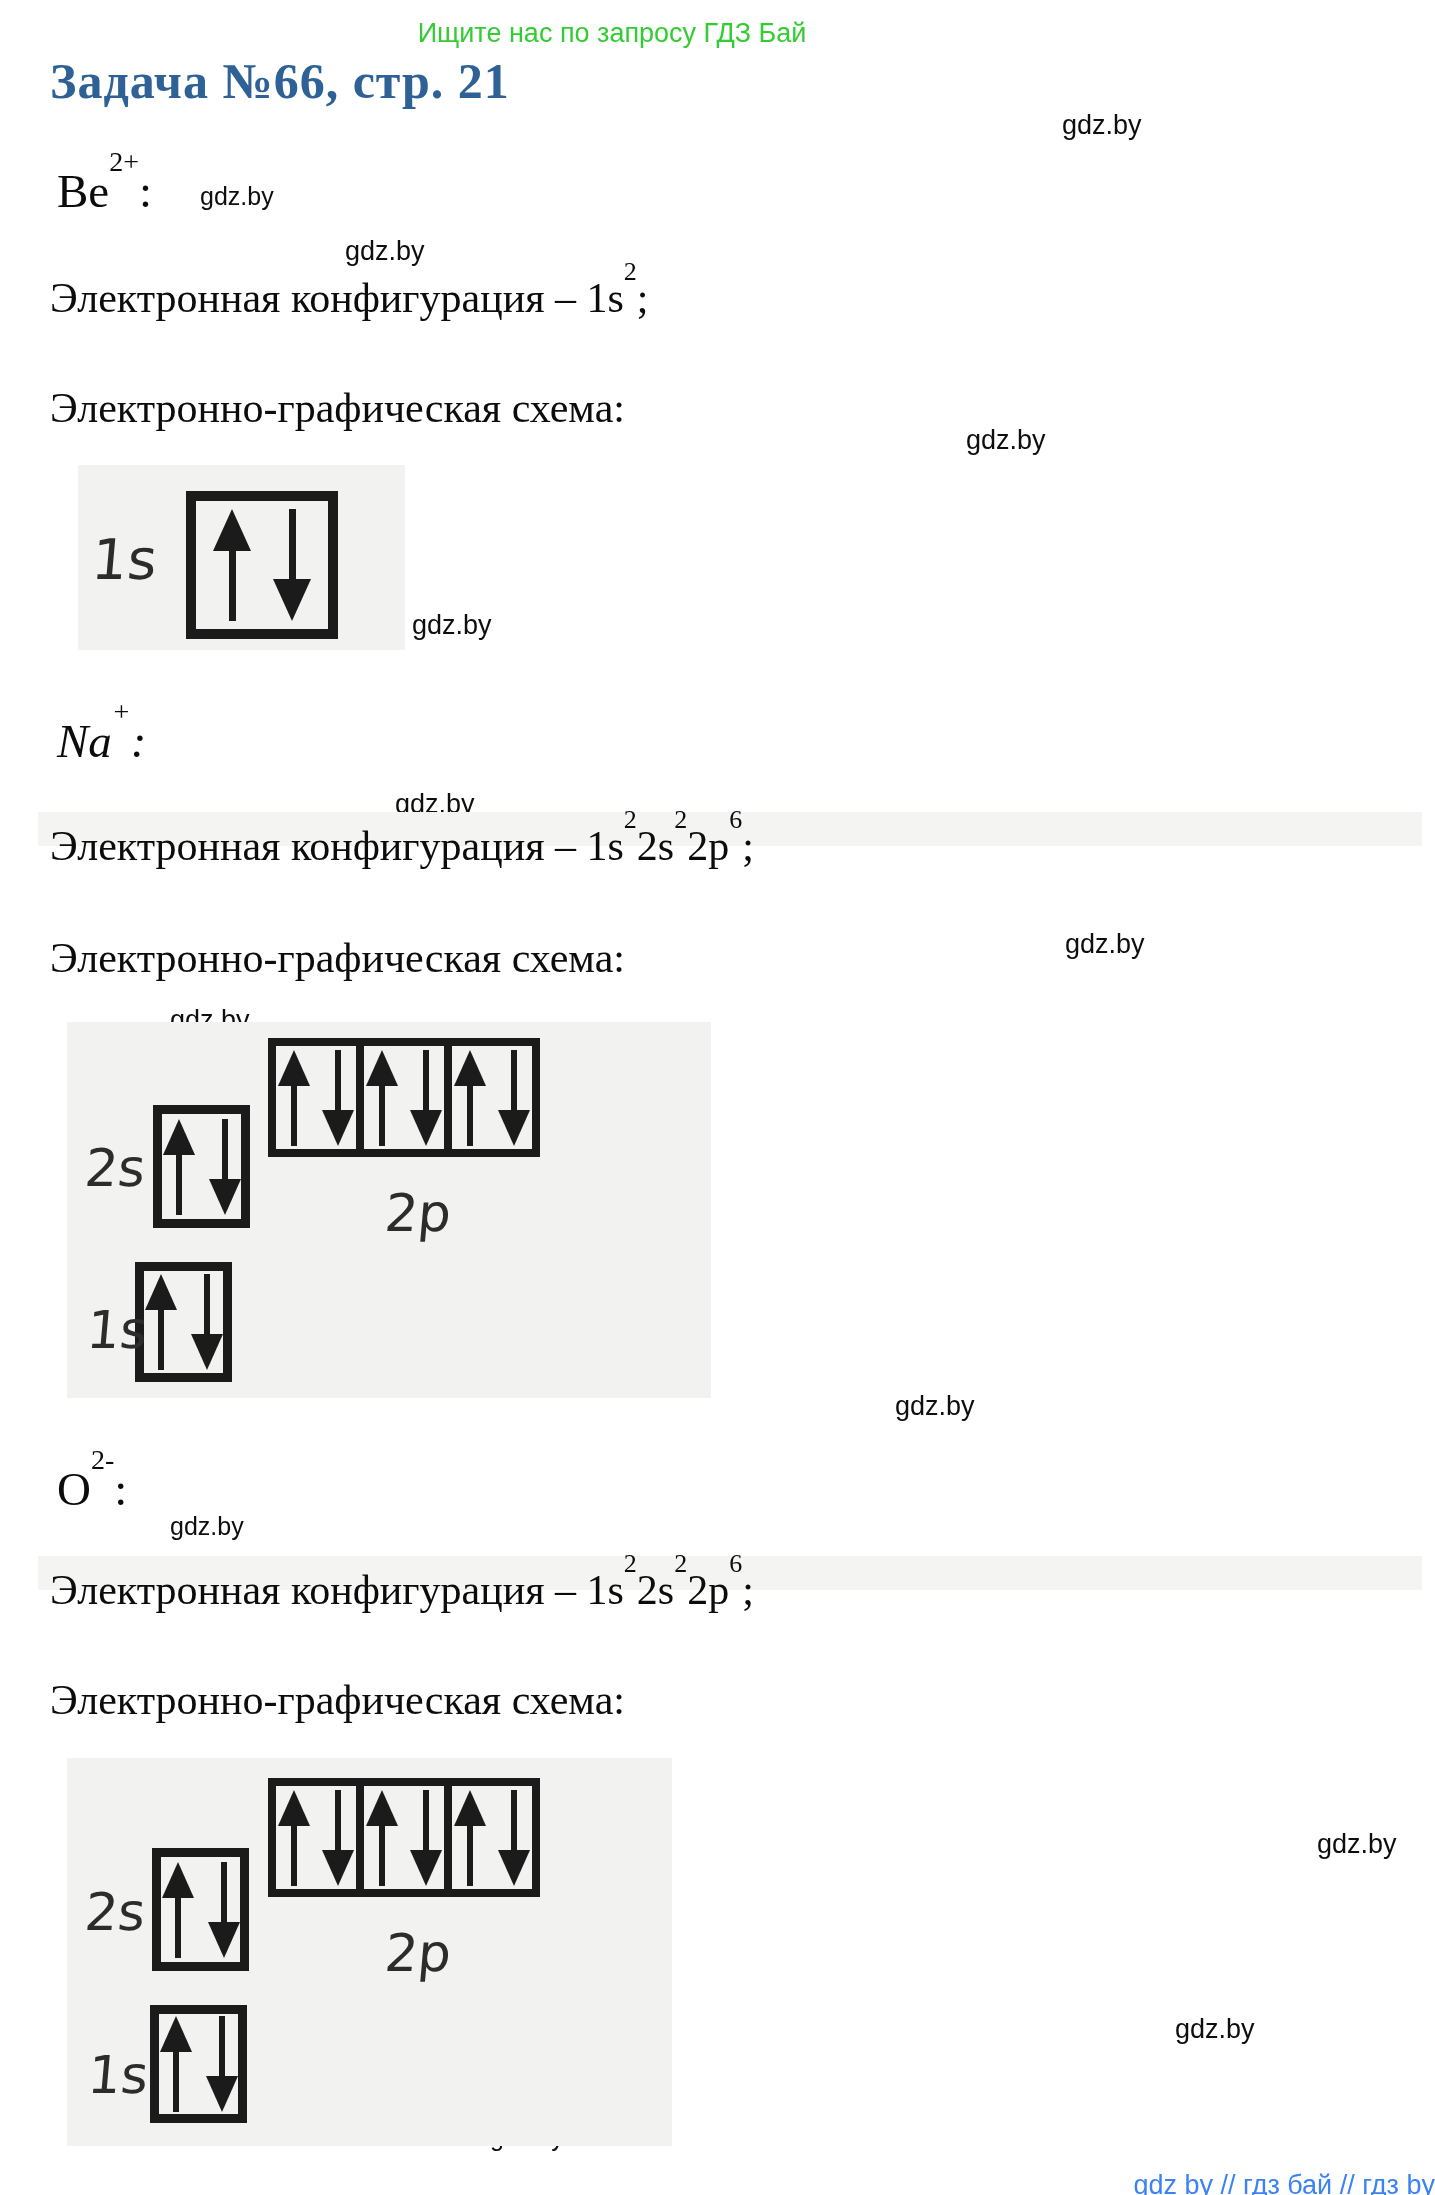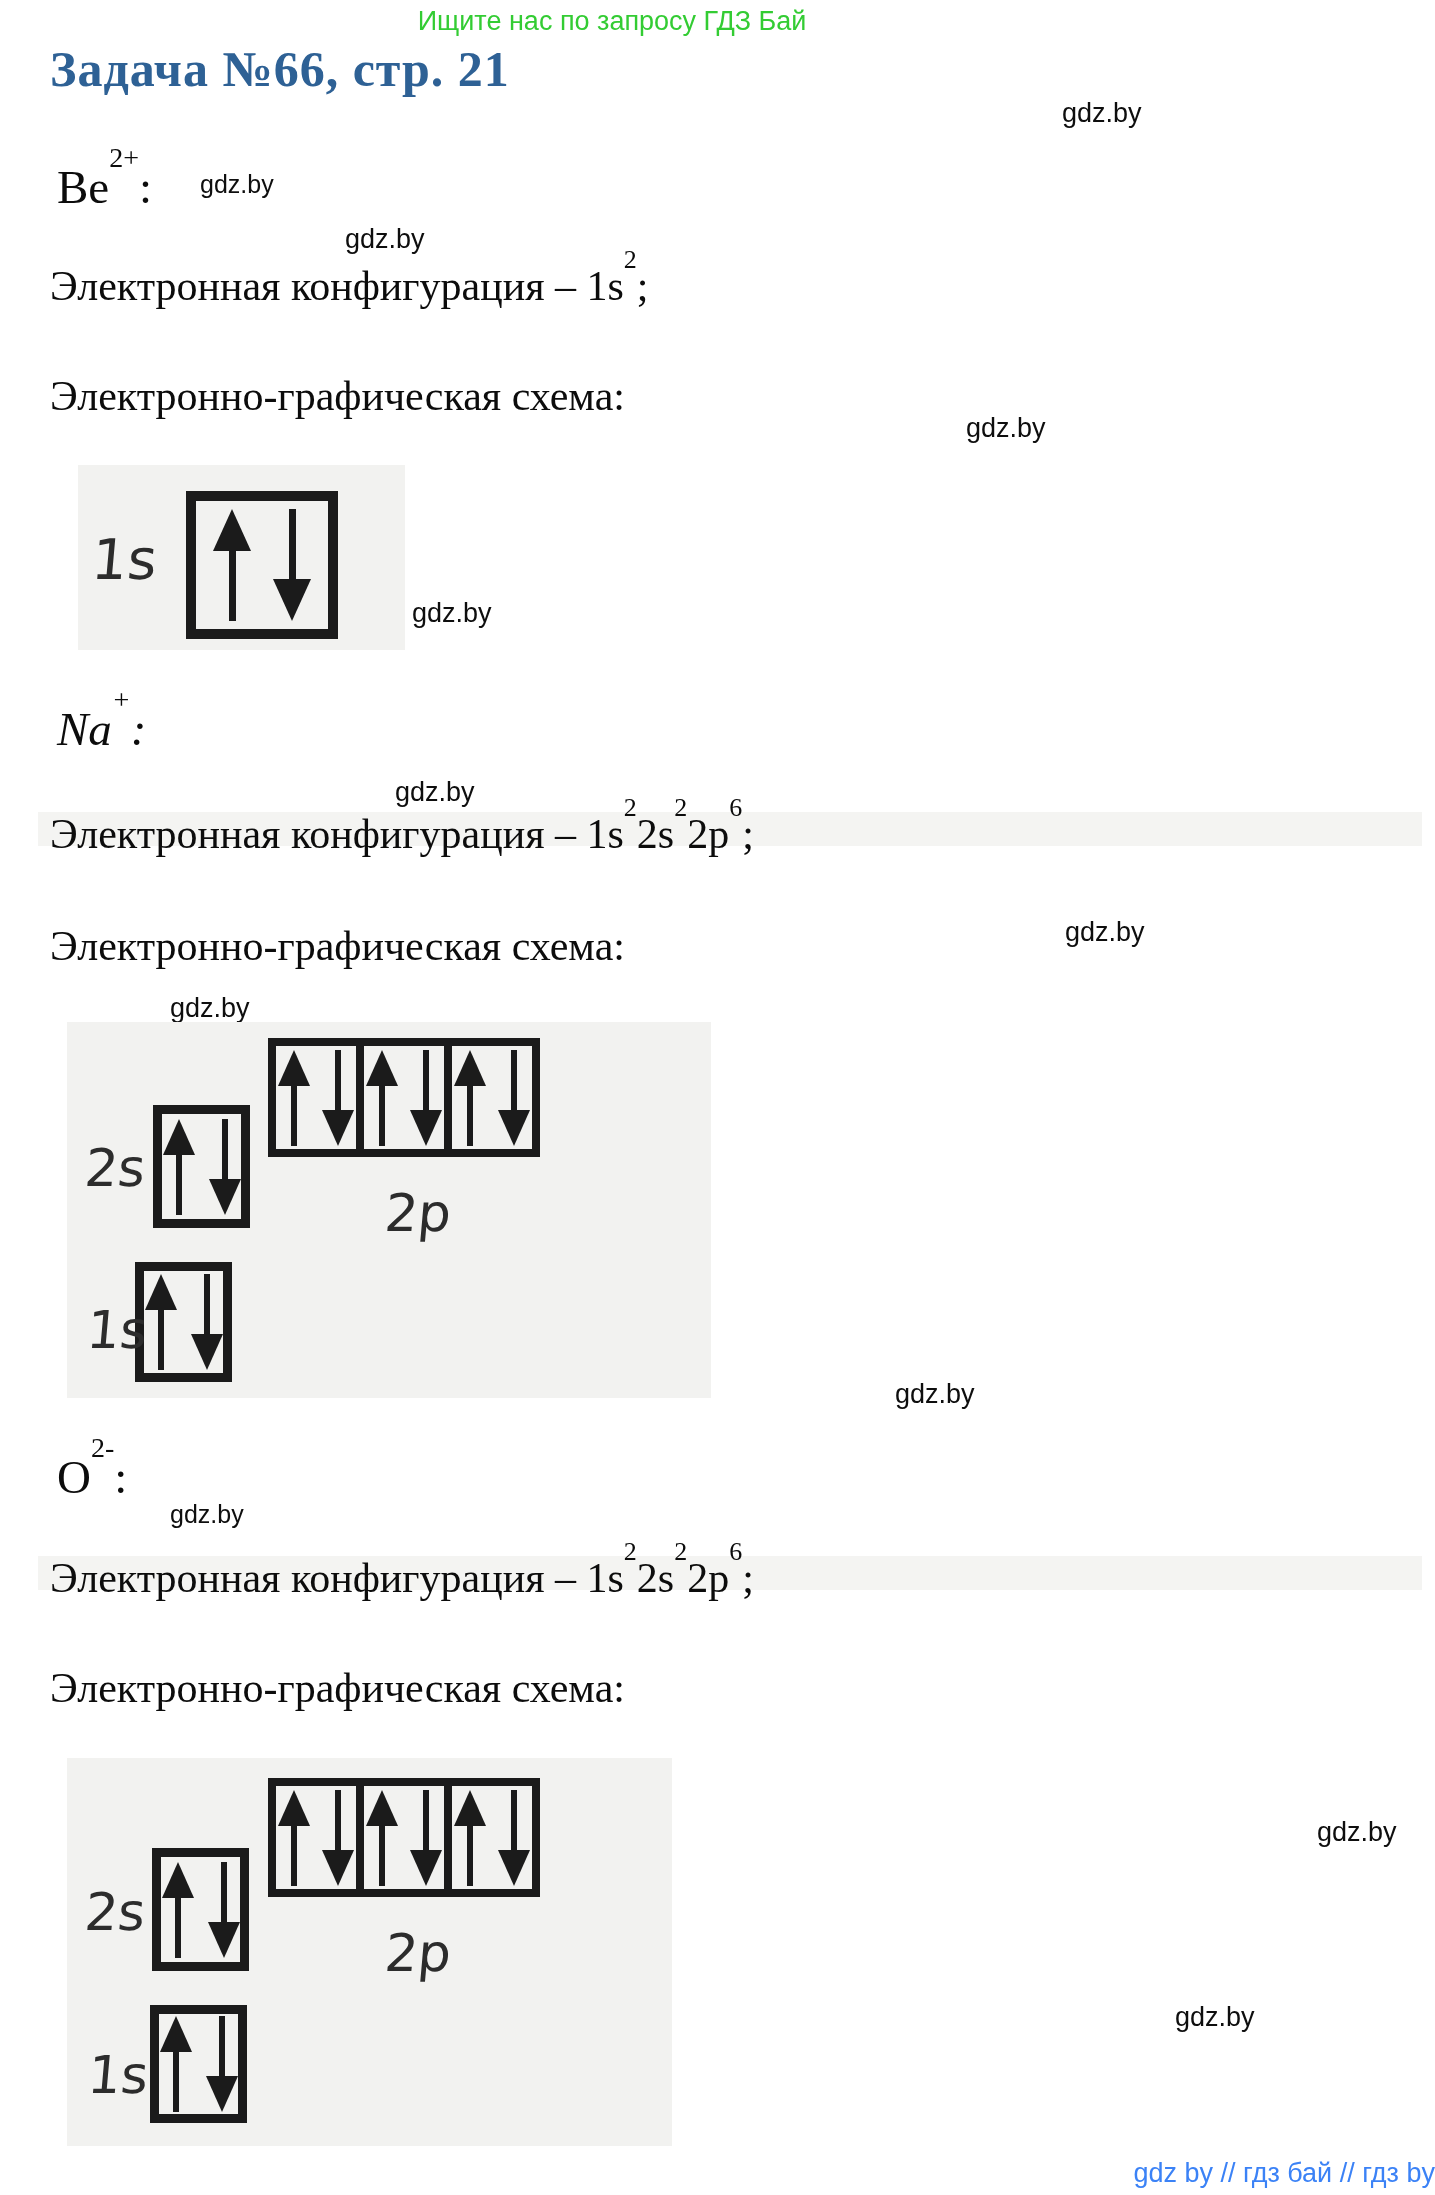--- a/index.html
+++ b/index.html
@@ -1,18 +1,18 @@
 <!DOCTYPE html>
 <html><head>
 <meta charset="utf-8">
 <style>
   html,body{margin:0;padding:0;background:#ffffff;}
   body{position:relative;width:1435px;height:2195px;overflow:hidden;
        font-family:"Liberation Serif",serif;color:#0c0c0c;}
-  .abs{position:absolute;}
+  .abs{position:absolute;margin-top:12px;}
 
   
   .promo{top:6px;left:0;width:1224px;text-align:center;
          font-family:"Liberation Sans",sans-serif;font-size:27px;color:#33cc33;}
   .footer{top:2158px;left:0;width:1435px;text-align:right;
           font-family:"Liberation Sans",sans-serif;font-size:27px;color:#3b82f6;}
 
   .title{top:40px;left:50px;font-size:50px;font-weight:bold;color:#2e6195;letter-spacing:1px;}
 
   
@@ -68,21 +68,21 @@
 <div class="abs wm" style="left:1065px;top:917px;">gdz.by</div>
 <div class="abs wm" style="left:170px;top:993px;">gdz.by</div>
 <div class="abs wm small" style="left:470px;top:1192px;">gdz.by</div>
 <div class="abs wm" style="left:895px;top:1379px;">gdz.by</div>
 <div class="abs wm small" style="left:170px;top:1500px;">gdz.by</div>
 <div class="abs wm" style="left:1317px;top:1817px;">gdz.by</div>
 <div class="abs wm" style="left:273px;top:1935px;">gdz.by</div>
 <div class="abs wm" style="left:1175px;top:2002px;">gdz.by</div>
 <div class="abs wm small" style="left:490px;top:2111px;">gdz.by</div>
 
-<div class="abs ion" style="left:57px;top:160px;">
+<div class="abs ion" style="left:57px;top:152px;">
   <span>Be</span><sup>2+</sup><span>:</span>
 </div>
 
 <div class="abs line" style="left:50px;top:262px;">
   <span>Электронная конфигурация – 1s</span><sup>2</sup><span>;</span>
 </div>
 
 <div class="abs line" style="left:50px;top:372px;">Электронно-графическая схема:</div>
 
 <div class="diagram" style="left:78px;top:465px;width:327px;height:185px;">

